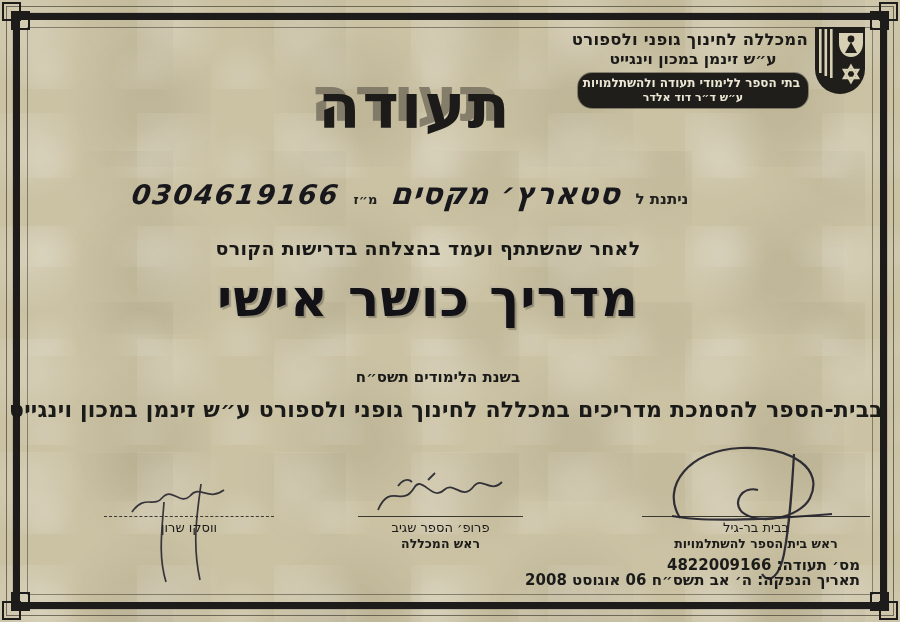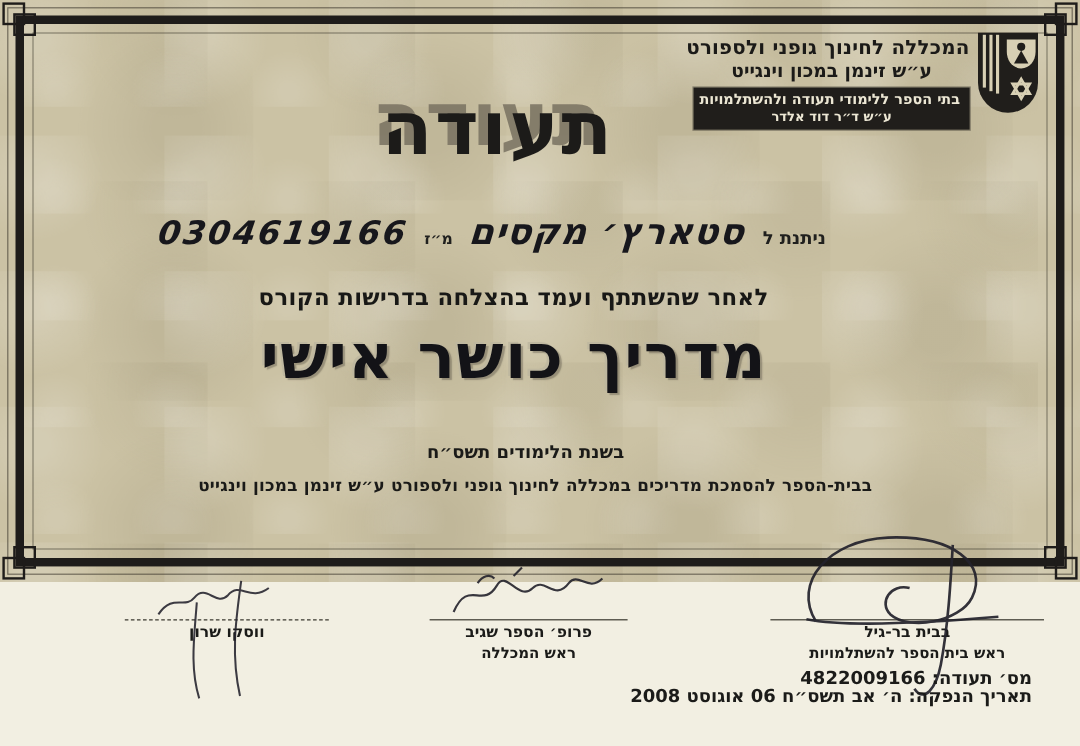--- a/index.html
+++ b/index.html
@@ -2,21 +2,21 @@
 <html lang="he"><head>
 <meta charset="utf-8">
 <style>
   html,body{margin:0;padding:0;}
   body{
     width:900px;height:622px;overflow:hidden;
     font-family:"DejaVu Sans",sans-serif;
     background:#f2efe2;
   }
   .page{
-    position:relative;width:900px;height:485px;
+    position:relative;width:900px;height:622px;
     background-color:#cbc2a4;
     background-image:
       radial-gradient(circle at 22% 28%, rgba(255,255,255,.16) 0 9%, transparent 42%),
       radial-gradient(circle at 70% 64%, rgba(96,86,58,.10) 0 11%, transparent 46%),
       radial-gradient(circle at 48% 86%, rgba(255,255,255,.12) 0 7%, transparent 38%),
       radial-gradient(circle at 85% 15%, rgba(110,100,70,.08) 0 9%, transparent 40%);
     background-size:137px 113px, 211px 167px, 97px 89px, 173px 151px;
   }
   
   .hairline-outer{position:absolute;inset:6px;border:1px solid rgba(60,55,45,.65);pointer-events:none;}
@@ -28,21 +28,21 @@
   .corner .sq2{left:9px;top:9px;}
   .corner.tl{left:2px;top:2px;}
   .corner.tr{right:2px;top:2px;transform:scaleX(-1);}
   .corner.bl{left:2px;bottom:2px;transform:scaleY(-1);}
   .corner.br{right:2px;bottom:2px;transform:scale(-1,-1);}
   
   .org-block{position:absolute;top:30px;right:92px;width:230px;text-align:center;direction:rtl;}
   .org-line1{font-size:16.5px;font-weight:bold;color:#1b1a18;letter-spacing:.2px;white-space:nowrap;}
   .org-line2{font-size:15.5px;font-weight:bold;color:#1b1a18;margin-top:1px;white-space:nowrap;}
   .org-badge{
-    margin-top:5px;background:#201e1b;color:#ece7d4;border-radius:0;
+    margin-top:5px;background:#201e1b;color:#ece7d4;border-radius:14px;
     padding:3px 8px 4px;box-shadow:0 0 0 1px rgba(32,30,27,.4);
   }
   .org-badge .b1{font-size:12px;font-weight:bold;white-space:nowrap;}
   .org-badge .b2{font-size:11px;font-weight:bold;margin-top:1px;white-space:nowrap;}
   .logo{position:absolute;top:27px;right:32px;width:56px;height:70px;}
   
   .cert-title{
     position:absolute;top:70px;left:0;right:70px;text-align:center;
     font-size:62px;font-weight:bold;color:#1c1b19;direction:rtl;
     text-shadow:-8px -7px 0 rgba(120,113,96,.85);
@@ -72,33 +72,33 @@
     position:absolute;top:268px;left:0;right:44px;text-align:center;direction:rtl;
     font-size:52px;font-weight:bold;color:#131317;letter-spacing:1px;
     text-shadow:-2px -2px 0 rgba(190,183,160,.9), 2px 2px 1px rgba(60,55,45,.35);
   }
   .year-line{
     position:absolute;top:368px;left:0;right:24px;text-align:center;direction:rtl;
     font-size:15px;font-weight:bold;color:#1a1a18;
   }
   .school-line{
     position:absolute;top:397px;left:0;right:8px;text-align:center;direction:rtl;
-    font-size:14px;font-weight:bold;color:#1a1a18;letter-spacing:.2px;
+    font-size:22px;font-weight:bold;color:#1a1a18;letter-spacing:.2px;
   }
   
   .sig-block{position:absolute;text-align:center;direction:rtl;}
   .sig-left{left:104px;top:486px;width:170px;}
   .sig-mid{left:358px;top:472px;width:165px;}
   .sig-right{left:642px;top:440px;width:228px;}
   .sig-line{border-top:1.6px solid #3a382f;margin-bottom:3px;}
   .sig-line.dashed{border-top:1.6px dashed #3a382f;}
   .sig-left .sig-line{margin-top:30px;}
   .sig-mid .sig-line{margin-top:44px;}
   .sig-right .sig-line{margin-top:76px;}
-  .sig-name{font-size:13px;font-weight:bold;color:#1b1b19;white-space:nowrap;}
+  .sig-name{font-size:13px;font-weight:normal;color:#1b1b19;white-space:nowrap;}
   .sig-role{font-size:12.5px;font-weight:bold;color:#1b1b19;margin-top:1px;white-space:nowrap;}
   .sig-scrawl{position:absolute;left:0;top:0;overflow:visible;pointer-events:none;}
   
   .footer-info{
     position:absolute;top:558px;right:40px;text-align:right;direction:rtl;
     font-size:15px;font-weight:bold;color:#1b1b19;line-height:15px;
   }
   .footer-info .row{white-space:nowrap;}
 </style>
 </head>

